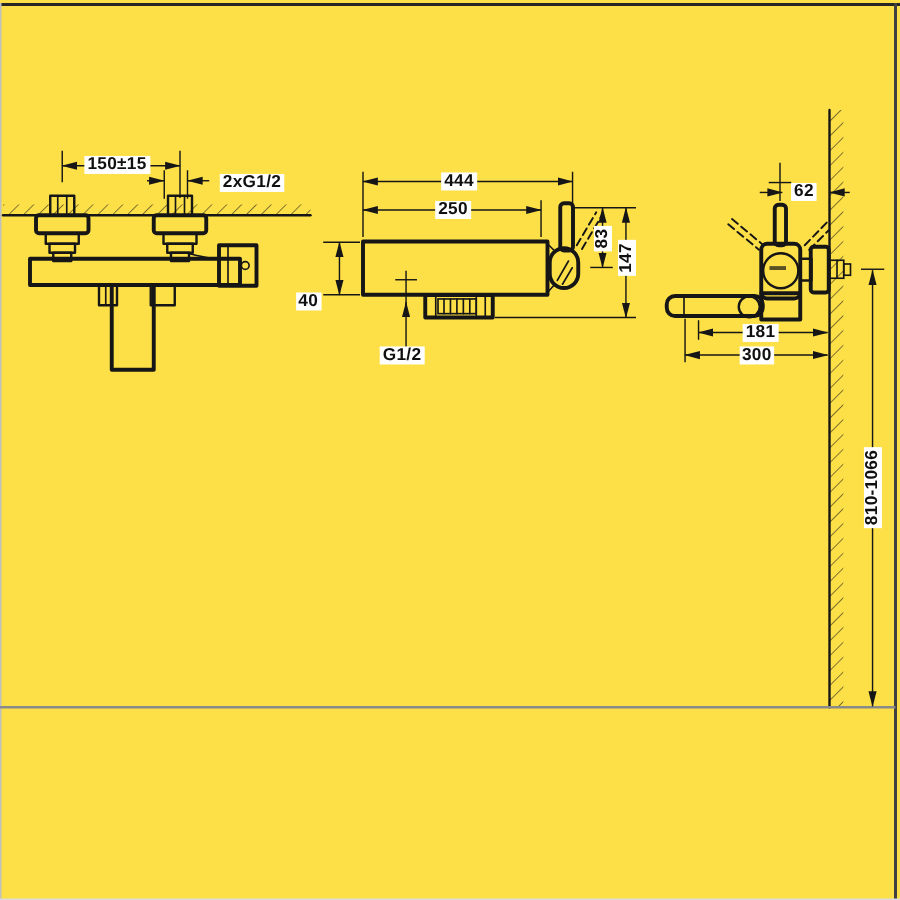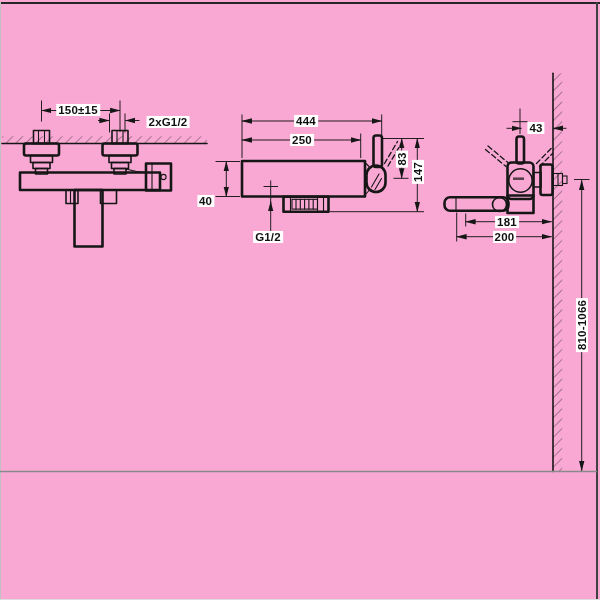--- a/index.html
+++ b/index.html
@@ -19,21 +19,21 @@
   #arr path{fill:var(--ink);}
   #hatch line{stroke:var(--ink);stroke-width:0.9;opacity:.8;}
   .dim-label{position:absolute;transform:translate(-50%,-50%);background:#fff;padding:0 2px;
              font-weight:700;font-size:11.5px;line-height:1.05;color:#101010;
              letter-spacing:.2px;white-space:nowrap;}
   .rot{transform:translate(-50%,-50%) rotate(-90deg);}
 </style>
 </head>
 <body>
 
-<div class="page" style="--ink: #161616; --floor: #8a8a8a; background: #f9a8d4;">
+<div class="page" style="--ink: #161616; --floor: #8a8a8a; background: #fde047;">
 
   <div class="edge" style="left:0;top:2px;width:600px;height:2px;background:#262626;"></div>
   <div class="edge" style="left:596px;top:2px;width:1.5px;height:598px;background:#404040;"></div>
   <div class="edge" style="left:0;top:2px;width:1px;height:598px;background:#c0c0c0;"></div>
   <div class="edge" style="left:0;top:599px;width:600px;height:1px;background:#dcdcdc;"></div>
 
   <svg width="600" height="600" viewBox="0 0 600 600">
     <defs>
       <marker id="arr" viewBox="0 0 10 6" refX="9.5" refY="3" markerWidth="11" markerHeight="6.6" orient="auto-start-reverse">
         <path d="M0,0.4 L10,3 L0,5.6 z"></path>
@@ -190,18 +190,18 @@
   <div class="dim-label" style="left:78px;top:109.5px;">150±15</div>
   <div class="dim-label" style="left:168px;top:121.5px;">2xG1/2</div>
 
   <div class="dim-label" style="left:306px;top:120.5px;">444</div>
   <div class="dim-label" style="left:302px;top:139.5px;text-align:center;">250</div>
   <div class="dim-label rot" style="left:401.5px;top:158.5px;">83</div>
   <div class="dim-label rot" style="left:417.5px;top:171.5px;">147</div>
   <div class="dim-label" style="left:205.5px;top:200.5px;">40</div>
   <div class="dim-label" style="left:246px;top:237px;margin-left:22px;">G1/2</div>
 
-  <div class="dim-label" style="left:536px;top:127.5px;">43</div>
+  <div class="dim-label" style="left:536px;top:127.5px;">62</div>
   <div class="dim-label" style="left:507px;top:221.5px;">181</div>
-  <div class="dim-label" style="left:504.5px;top:236.5px;">200</div>
+  <div class="dim-label" style="left:504.5px;top:236.5px;">300</div>
   <div class="dim-label rot" style="left:581.5px;top:325px;">810-1066</div>
 
 </div>
 
 </body></html>

